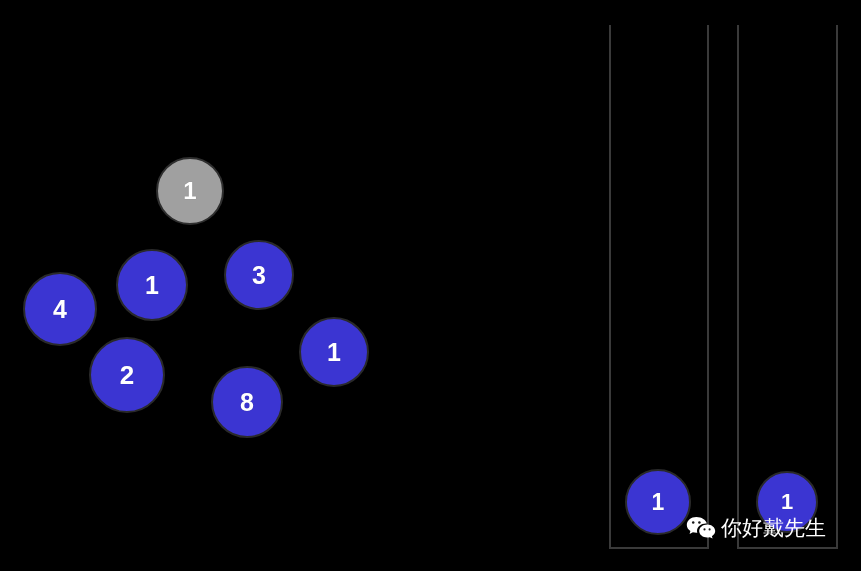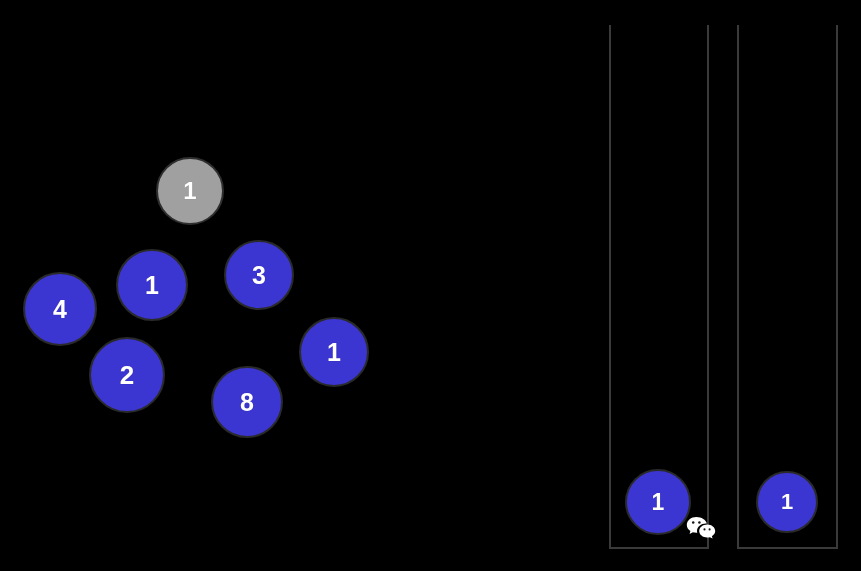--- a/index.html
+++ b/index.html
@@ -122,15 +122,16 @@
     <span>
       <svg class="wechat-logo" width="30" height="25" viewBox="0 0 30 25" aria-hidden="true">
         <path fill="#ffffff" d="M10.4 1.1C5.1 1.1 0.8 4.6 0.8 8.9c0 2.4 1.4 4.6 3.6 6.1L3.6 18l3.3-1.7c1.1 0.3 2.3 0.5 3.5 0.5 0.3 0 0.6 0 0.9 0 -0.2-0.6-0.3-1.3-0.3-2 0-4.1 4-7.4 8.9-7.4 0.3 0 0.6 0 0.9 0C19.9 4 15.6 1.1 10.4 1.1z"></path>
         <circle cx="7.2" cy="6.6" r="1.25" fill="#161616"></circle>
         <circle cx="13.4" cy="6.6" r="1.25" fill="#161616"></circle>
         <path fill="#ffffff" d="M29.2 15.1c0-3.6-3.6-6.5-8-6.5 -4.4 0-8 2.9-8 6.5 0 3.6 3.6 6.5 8 6.5 0.9 0 1.8-0.1 2.7-0.4l2.7 1.4 -0.7-2.4C27.9 19 29.2 17.2 29.2 15.1z"></path>
         <circle cx="18.5" cy="13.4" r="1.05" fill="#161616"></circle>
         <circle cx="23.6" cy="13.4" r="1.05" fill="#161616"></circle>
       </svg>
     </span>
+    <span class="wm-text">你好戴先生</span>
   </div>
 
 </div>
 
 </body></html>

